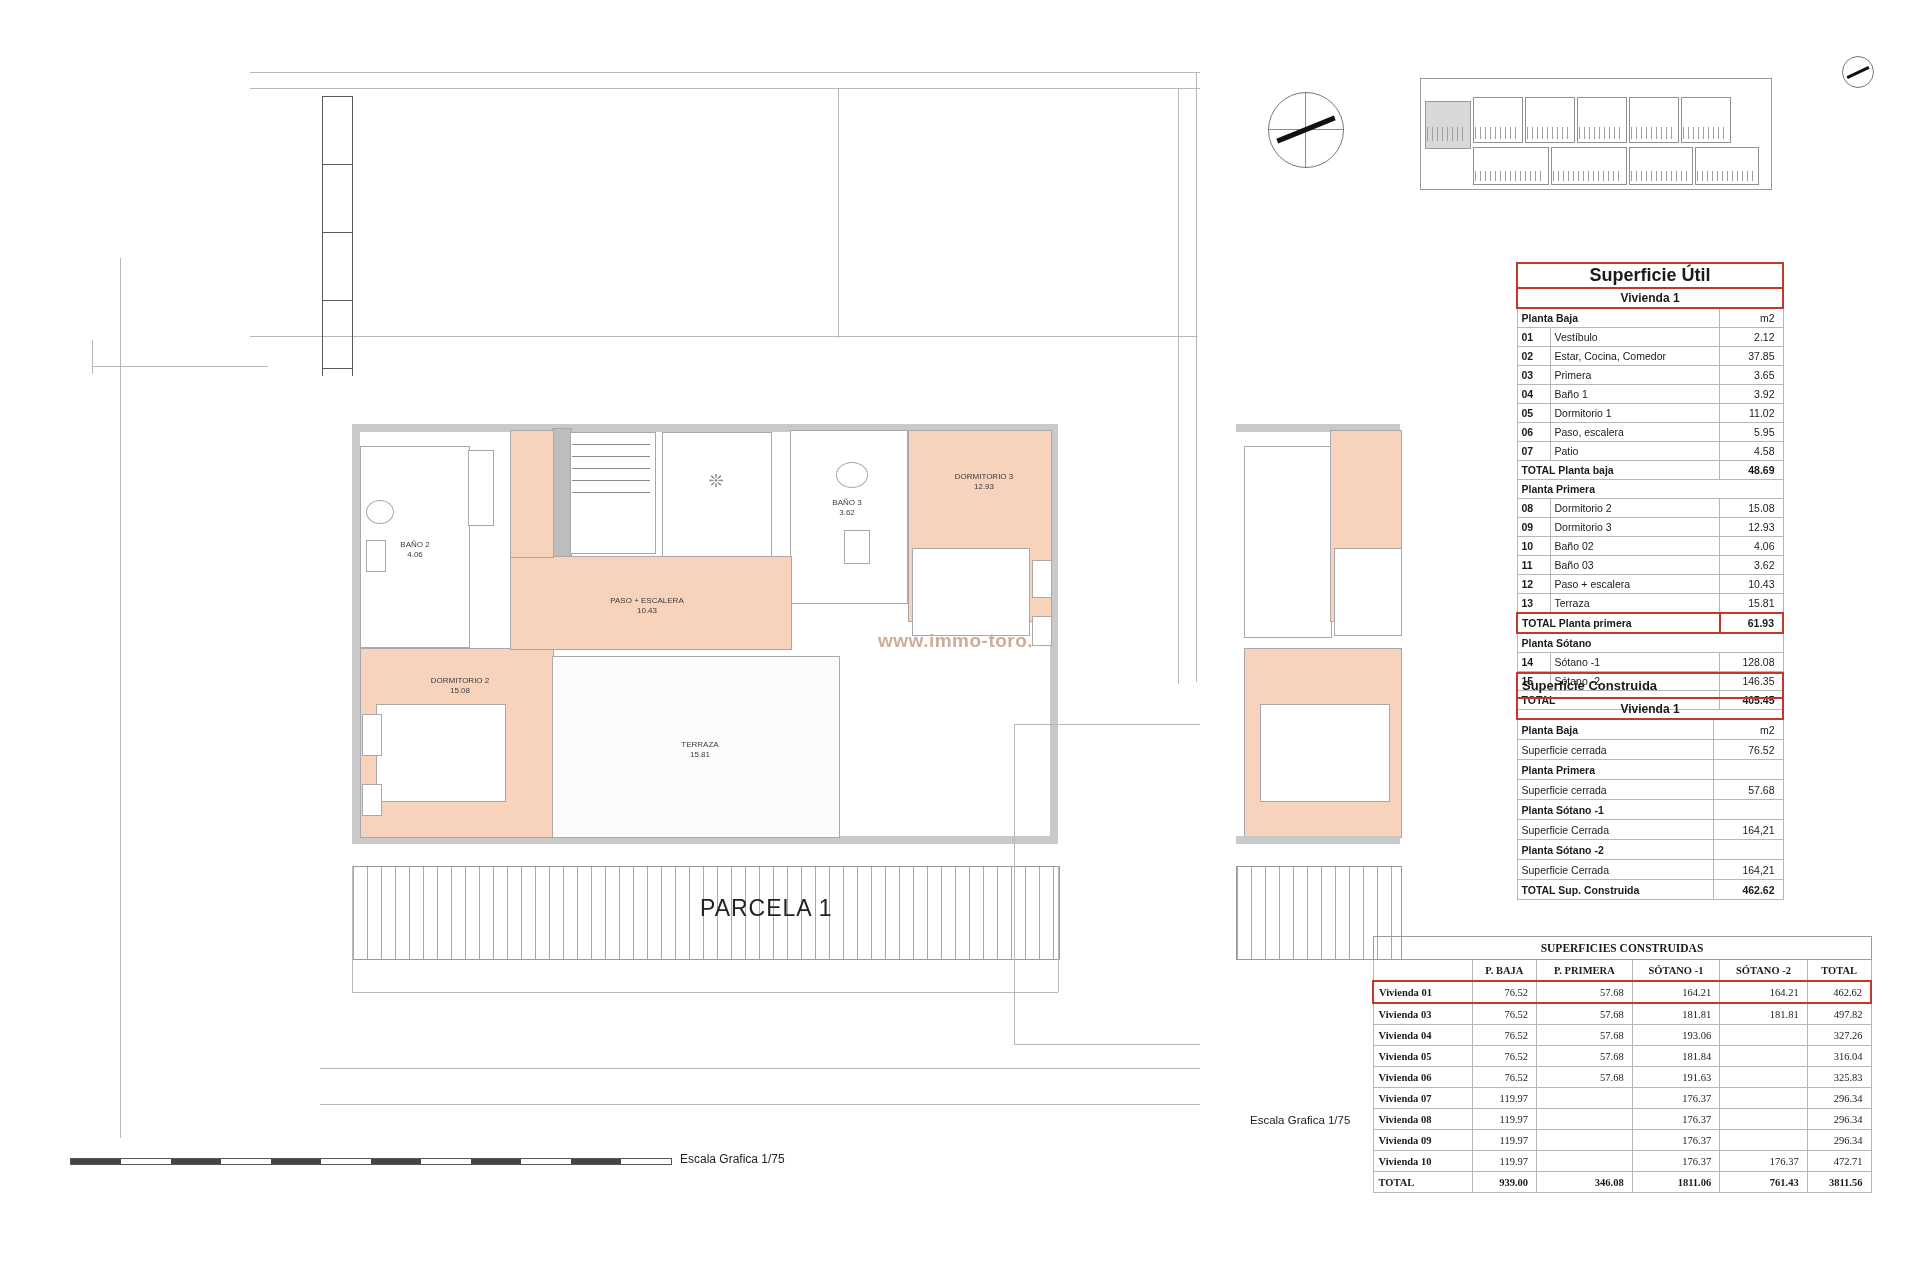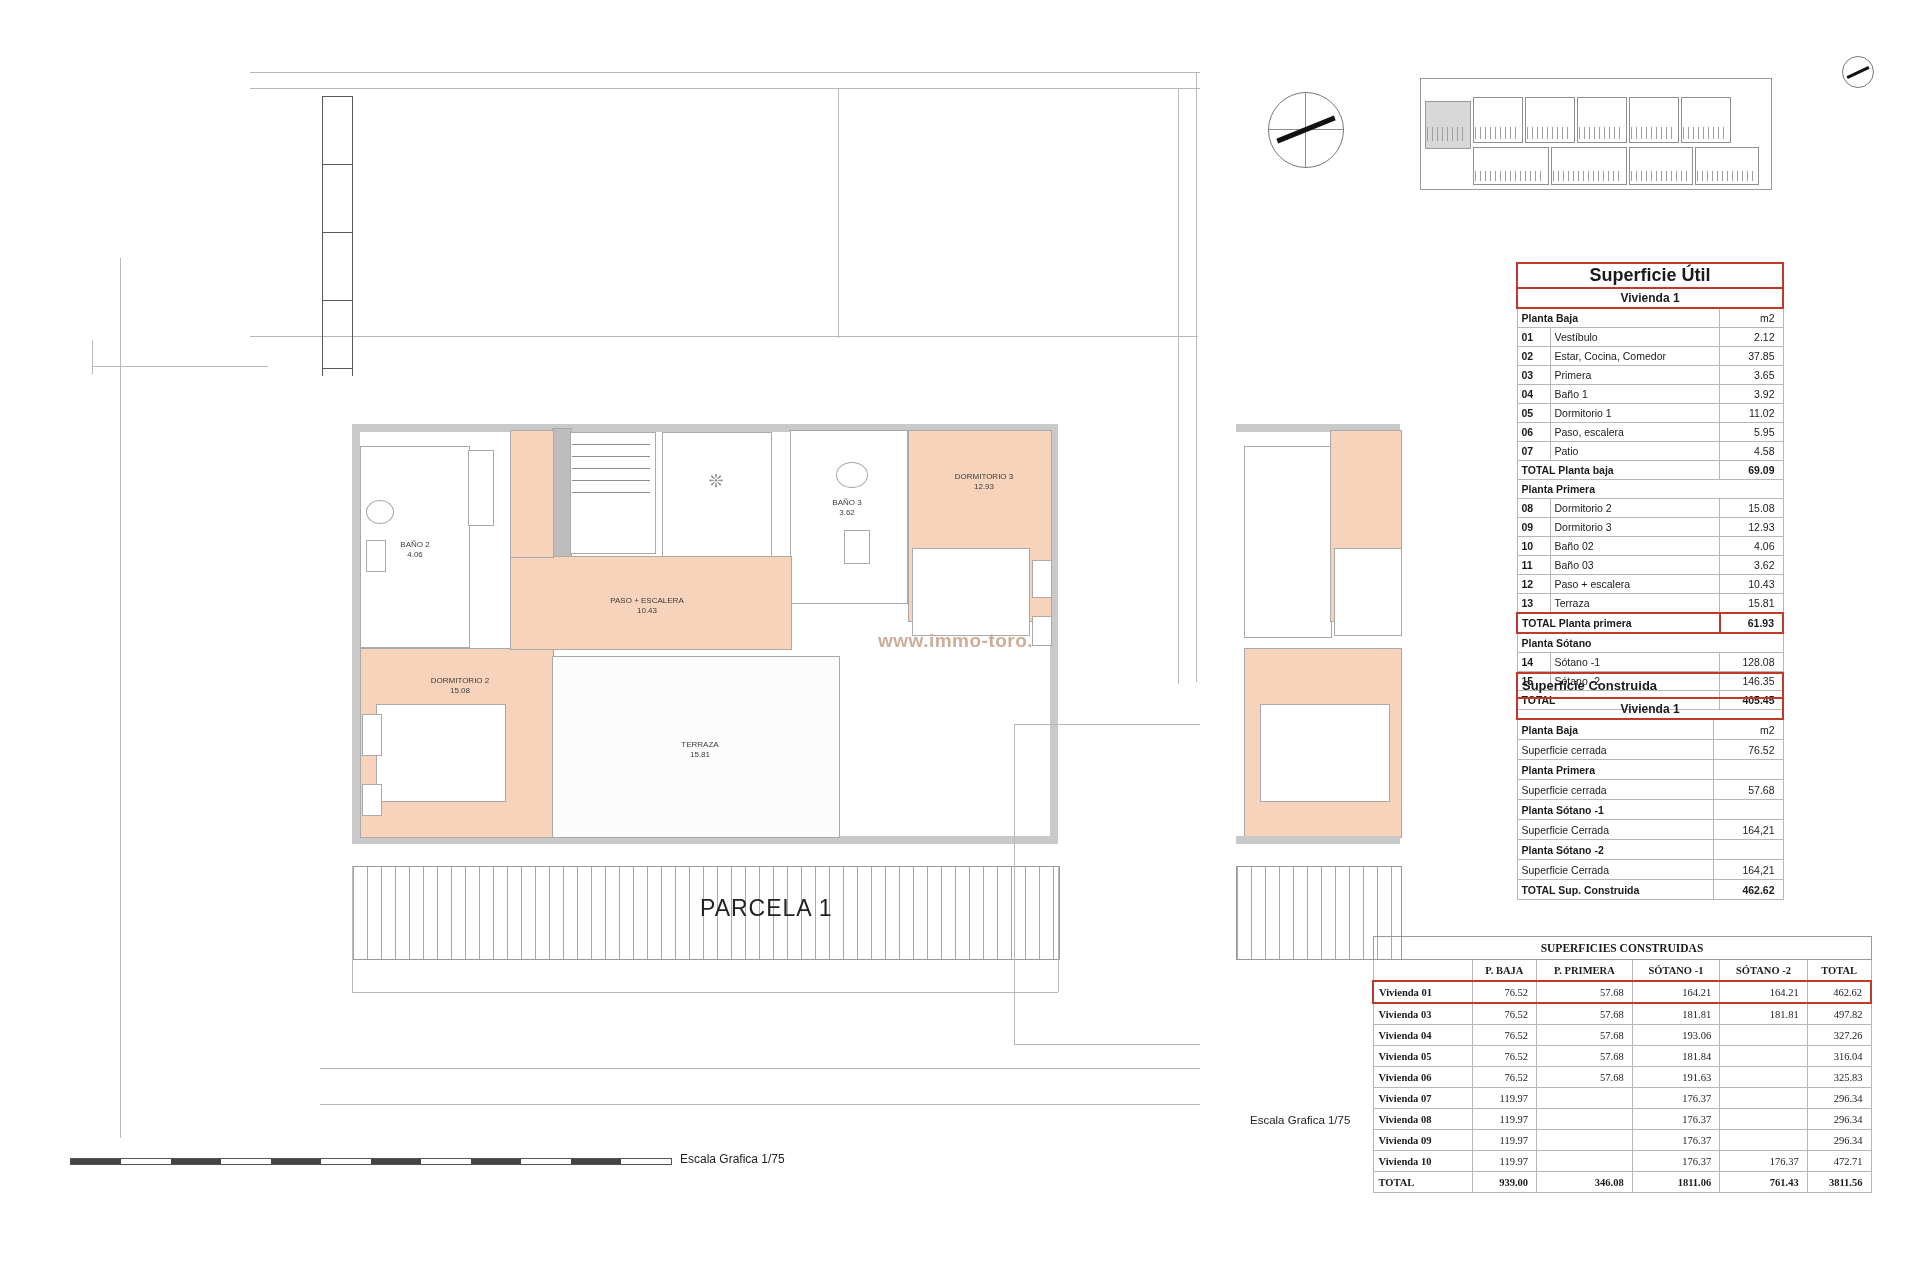--- a/index.html
+++ b/index.html
@@ -301,21 +301,21 @@
           <td>Paso, escalera</td>
           <td class="num">5.95</td>
         </tr>
     <tr>
           <td class="code">07</td>
           <td>Patio</td>
           <td class="num">4.58</td>
         </tr>
     <tr>
           <td class="tot" colspan="2">TOTAL Planta baja</td>
-          <td class="num tot">69.09</td>
+          <td class="num tot">48.69</td>
         </tr>
     <tr>
           <td class="sec" colspan="3">Planta Primera</td>
         </tr>
     <tr>
           <td class="code">08</td>
           <td>Dormitorio 2</td>
           <td class="num">15.08</td>
         </tr>
     <tr>

